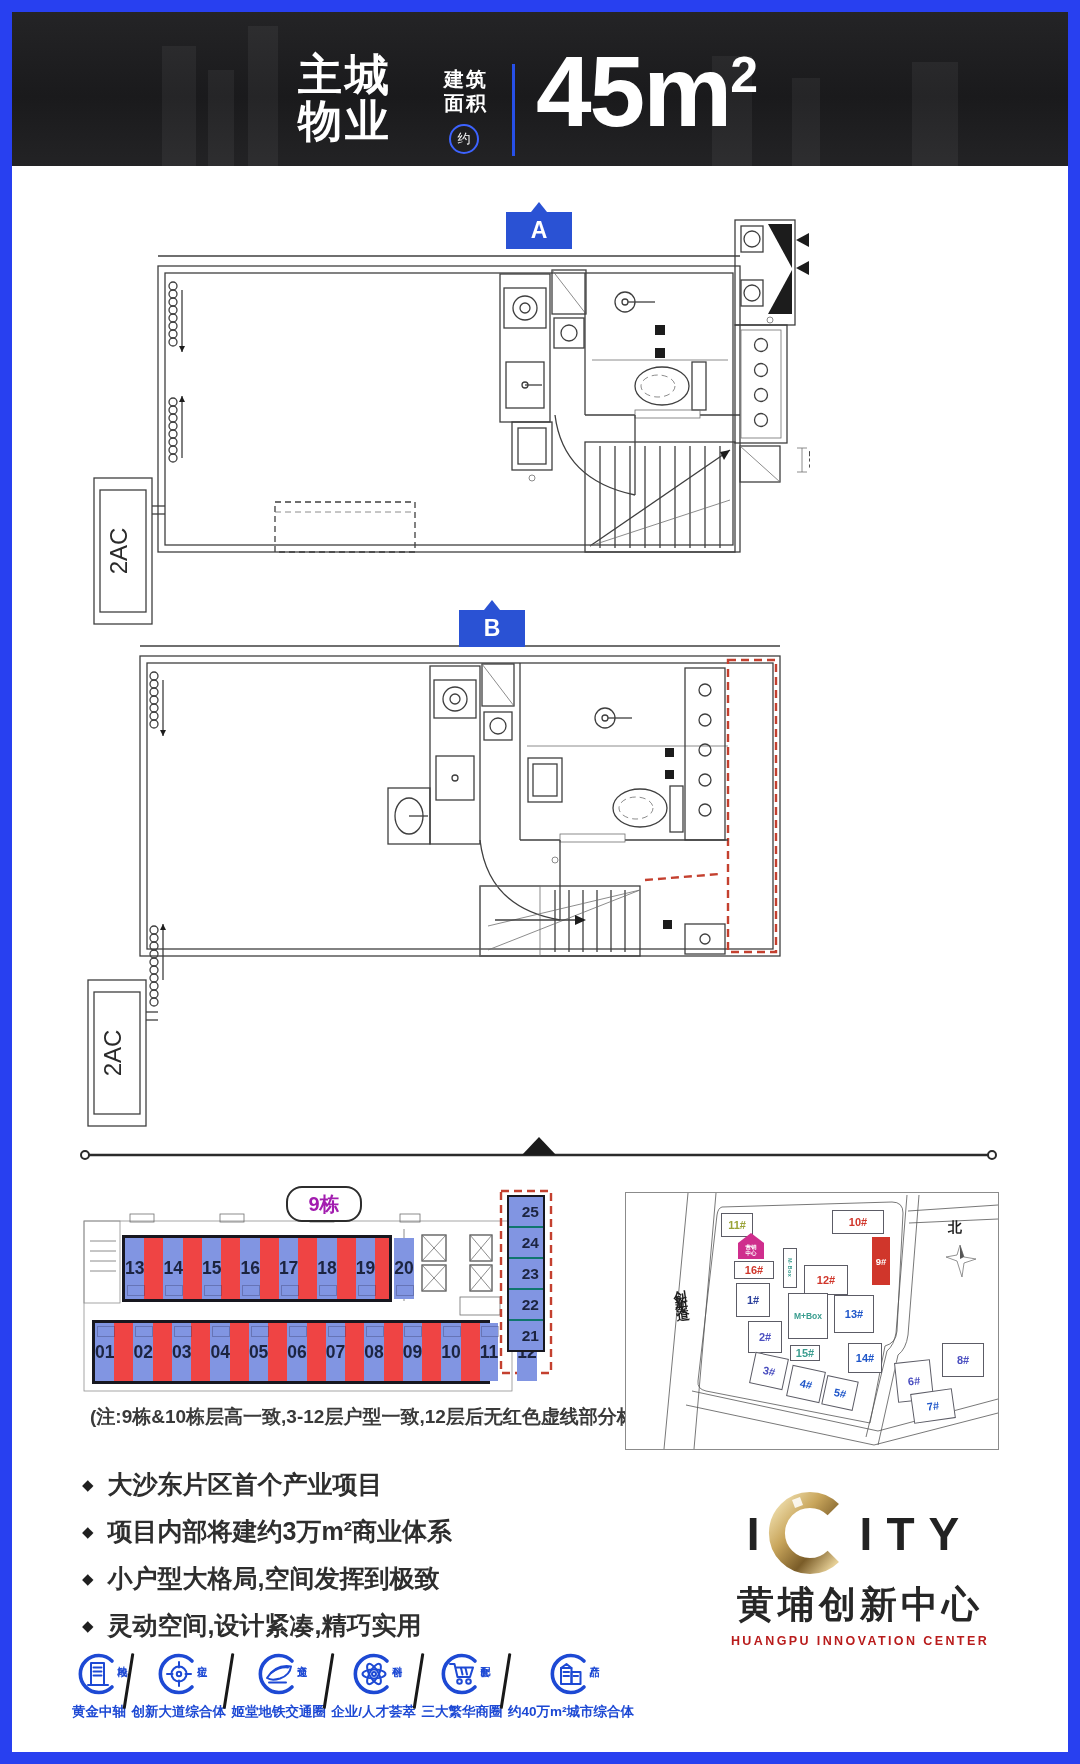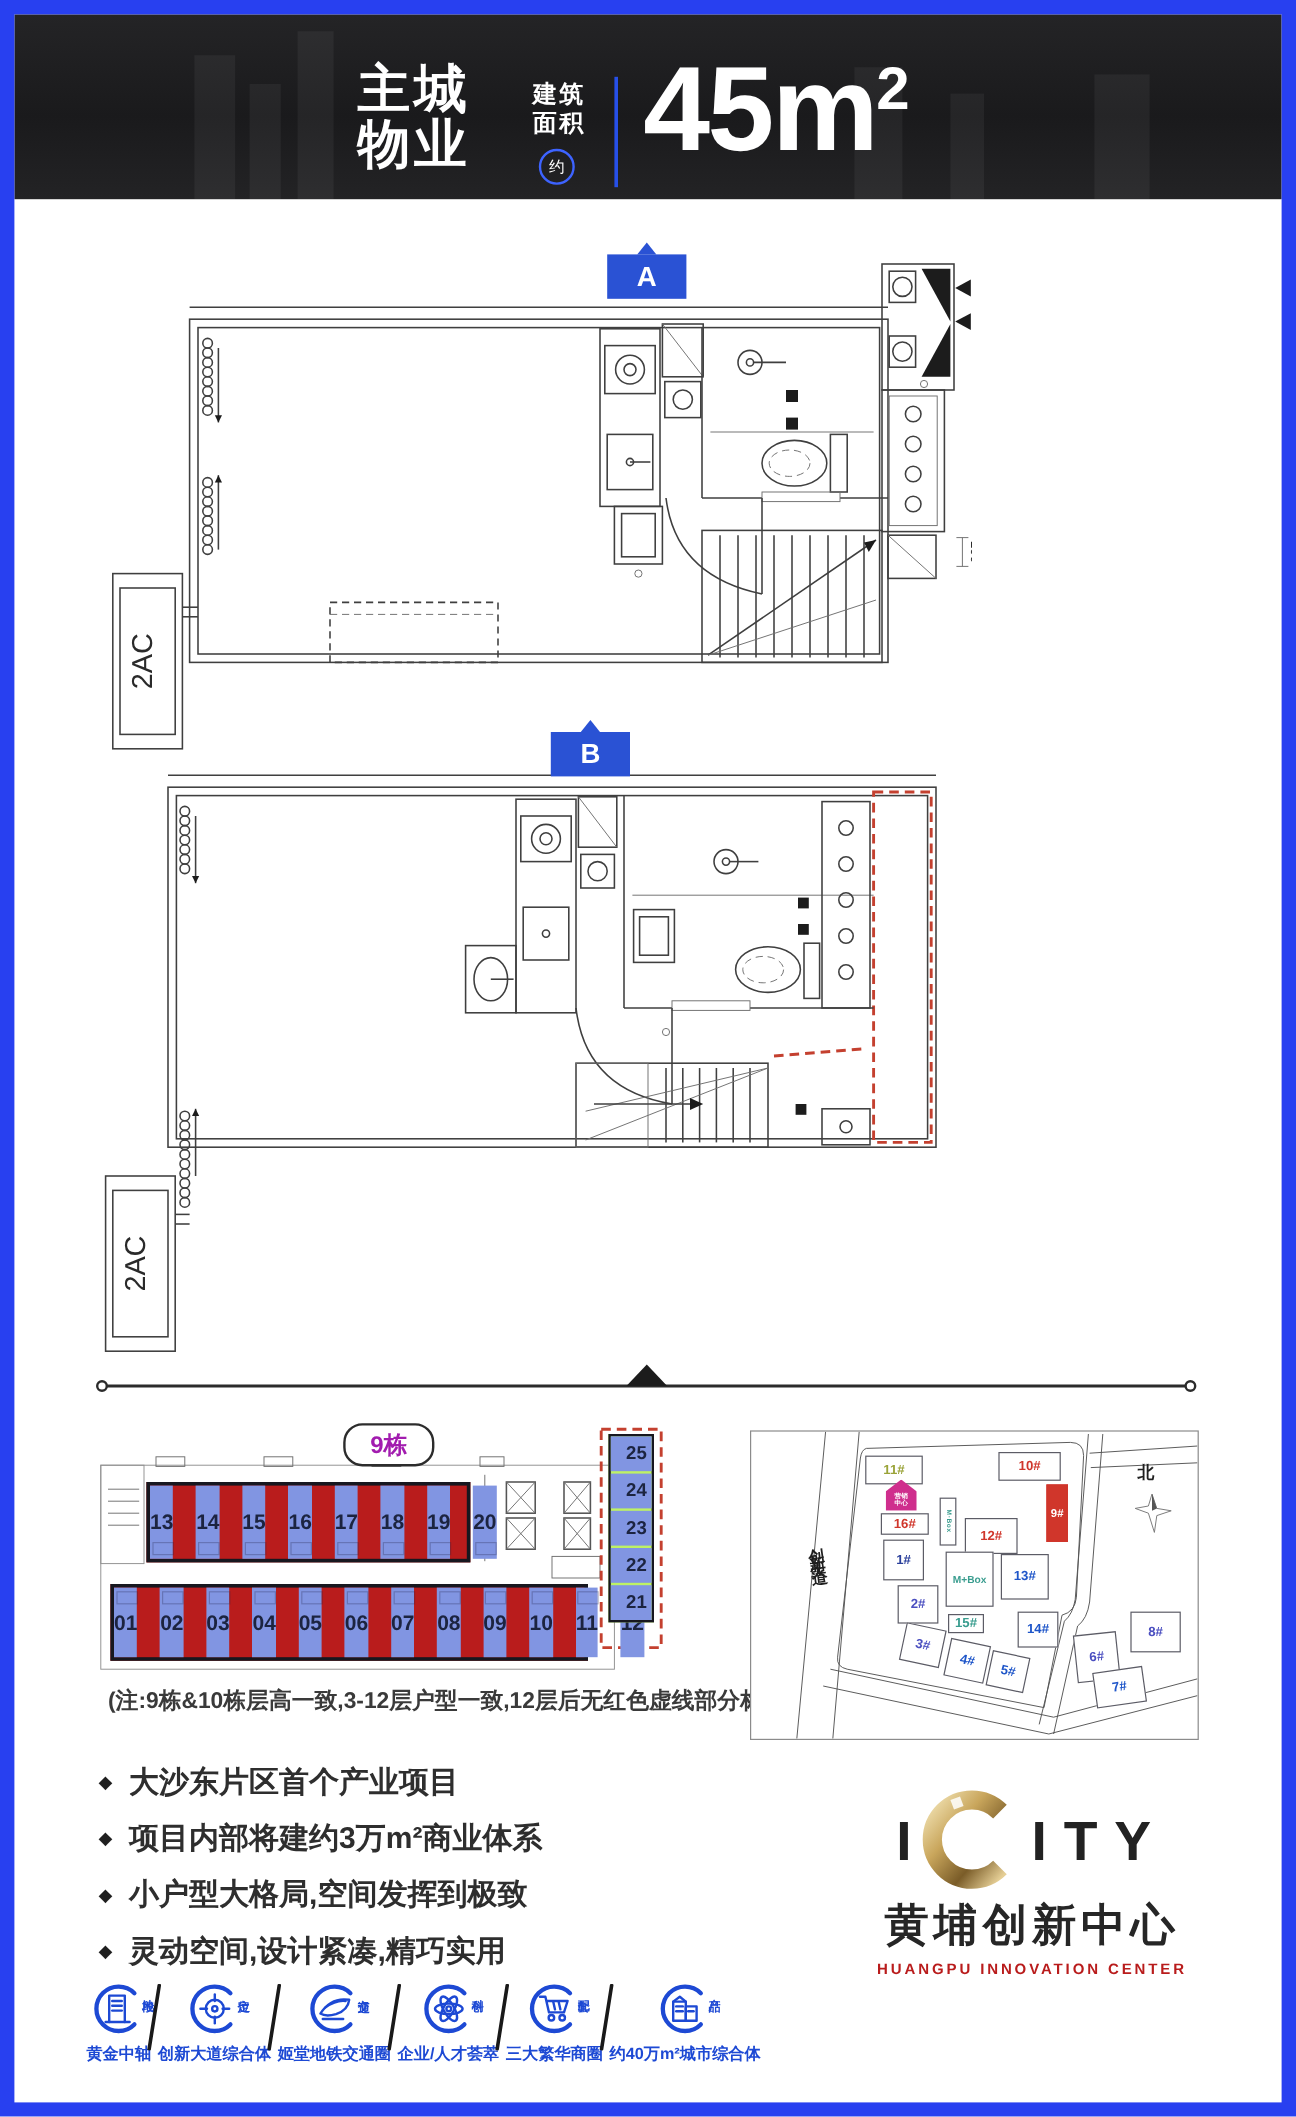--- a/index.html
+++ b/index.html
@@ -23,25 +23,25 @@
   
   svg.cad line, svg.cad path, svg.cad rect, svg.cad circle, svg.cad ellipse, svg.cad polyline{stroke:#3f3f3f;fill:none;stroke-width:1.3;}
   svg.cad .thin{stroke-width:0.8;stroke:#6f6f6f;}
   svg.cad .gray{stroke:#a9a9b2;stroke-width:1.1;}
   svg.cad .blk{fill:#1c1c1c;stroke:none;}
   svg.cad .dash{stroke-dasharray:6 4;}
   svg.cad .reddash{stroke:#c4402f;stroke-width:2.4;stroke-dasharray:8 5;}
   svg.cad text{fill:#2a2a2a;stroke:none;font-family:"Liberation Sans","DejaVu Sans",sans-serif;}
 
   
-  .unit-row{position:absolute;display:flex;gap:19px;background:#b91c1c;border:3px solid #17171f;box-sizing:border-box;z-index:4;}
+  .unit-row{position:absolute;display:flex;gap:19px;background:#ef4444;border:3px solid #17171f;box-sizing:border-box;z-index:4;}
   .unit-cell{flex:1;background:#8195e2;color:#1c2440;font-size:17.5px;font-weight:700;display:flex;align-items:center;justify-content:center;position:relative;}
   .unit-row.toprow .unit-cell::after{content:"";position:absolute;bottom:3px;left:50%;margin-left:-8px;width:16px;height:9px;border:1px solid rgba(40,40,80,0.30);}
   .unit-row.bottomrow .unit-cell::after{content:"";position:absolute;top:3px;left:50%;margin-left:-8px;width:16px;height:9px;border:1px solid rgba(40,40,80,0.30);}
-  .unit-col{position:absolute;display:flex;flex-direction:column;gap:2px;background:#bef264;border:2.5px solid #17171f;box-sizing:border-box;z-index:4;}
+  .unit-col{position:absolute;display:flex;flex-direction:column;gap:2px;background:#0f766e;border:2.5px solid #17171f;box-sizing:border-box;z-index:4;}
   .unit-col .unit-cell{height:29px;flex:none;font-size:15.5px;justify-content:flex-end;padding-right:4px;}
   .bldg-name{position:absolute;border:2.5px solid #2c2c2c;border-radius:16px;background:#fff;font-size:20px;font-weight:800;color:#a21caf;display:flex;align-items:center;justify-content:center;z-index:6;}
   .note{position:absolute;font-size:19px;font-weight:600;color:#3a3a3a;white-space:nowrap;}
 
   
   .sitemap{position:absolute;border:1.5px solid #8b8b8b;background:#fff;overflow:hidden;}
   .map-bldg{position:absolute;border:1.2px solid #5c5c66;background:#fff;display:flex;align-items:center;justify-content:center;font-weight:700;font-size:11px;box-sizing:border-box;z-index:3;}
   .map-road-label{position:absolute;writing-mode:vertical-rl;font-size:13.5px;font-weight:700;color:#1f1f1f;letter-spacing:6px;transform:rotate(-8deg);z-index:2;}
   .map-north{position:absolute;font-size:14px;font-weight:700;color:#1f1f1f;z-index:2;}
 
@@ -398,21 +398,21 @@
       <line x1="283" y1="30" x2="372" y2="26" class="thin" style="stroke:#555;"></line>
       <line x1="66" y1="198" x2="252" y2="238" class="thin" style="stroke:#555;"></line>
       <line x1="60" y1="212" x2="248" y2="252" class="thin" style="stroke:#555;"></line>
       <line x1="252" y1="238" x2="372" y2="206" class="thin" style="stroke:#555;"></line>
       <line x1="248" y1="252" x2="372" y2="220" class="thin" style="stroke:#555;"></line>
       <path d="M 334,52 L 338,64 L 350,66 L 338,70 L 336,84 L 331,68 L 320,64 L 331,62 Z" class="thin" style="stroke:#777;"></path>
       <polygon points="334,52 338,64 334,66" style="fill:#555;stroke:none;"></polygon>
     </svg>
     <div class="map-road-label" style="left:44px;top:86px;">创新大道</div>
     <div class="map-north" style="left:322px;top:26px;">北</div>
-  <div class="map-bldg" style="left: 95px; top: 20px; width: 48px; height: 24px;">
+  <div class="map-bldg" style="left: 95px; top: 20px; width: 32px; height: 24px;">
         <span style="color: rgb(154, 163, 56);">11#</span>
       </div>
       <div class="map-bldg" style="left: 206px; top: 17px; width: 52px; height: 24px;">
         <span style="color: rgb(208, 54, 43);">10#</span>
       </div>
       <div class="map-bldg" style="left: 112px; top: 40px; width: 26px; height: 26px; background: rgb(207, 46, 141); border: none; clip-path: polygon(50% 0px, 100% 38%, 100% 100%, 0px 100%, 0px 38%);">
         <span style="color: rgb(255, 255, 255); font-size: 5.5px; line-height: 6px; width: 14px; text-align: center; margin-top: 8px; font-weight: 700; display: block;">营销中心</span>
       </div>
       <div class="map-bldg" style="left: 108px; top: 68px; width: 40px; height: 18px;">
         <span style="color: rgb(208, 54, 43);">16#</span>

